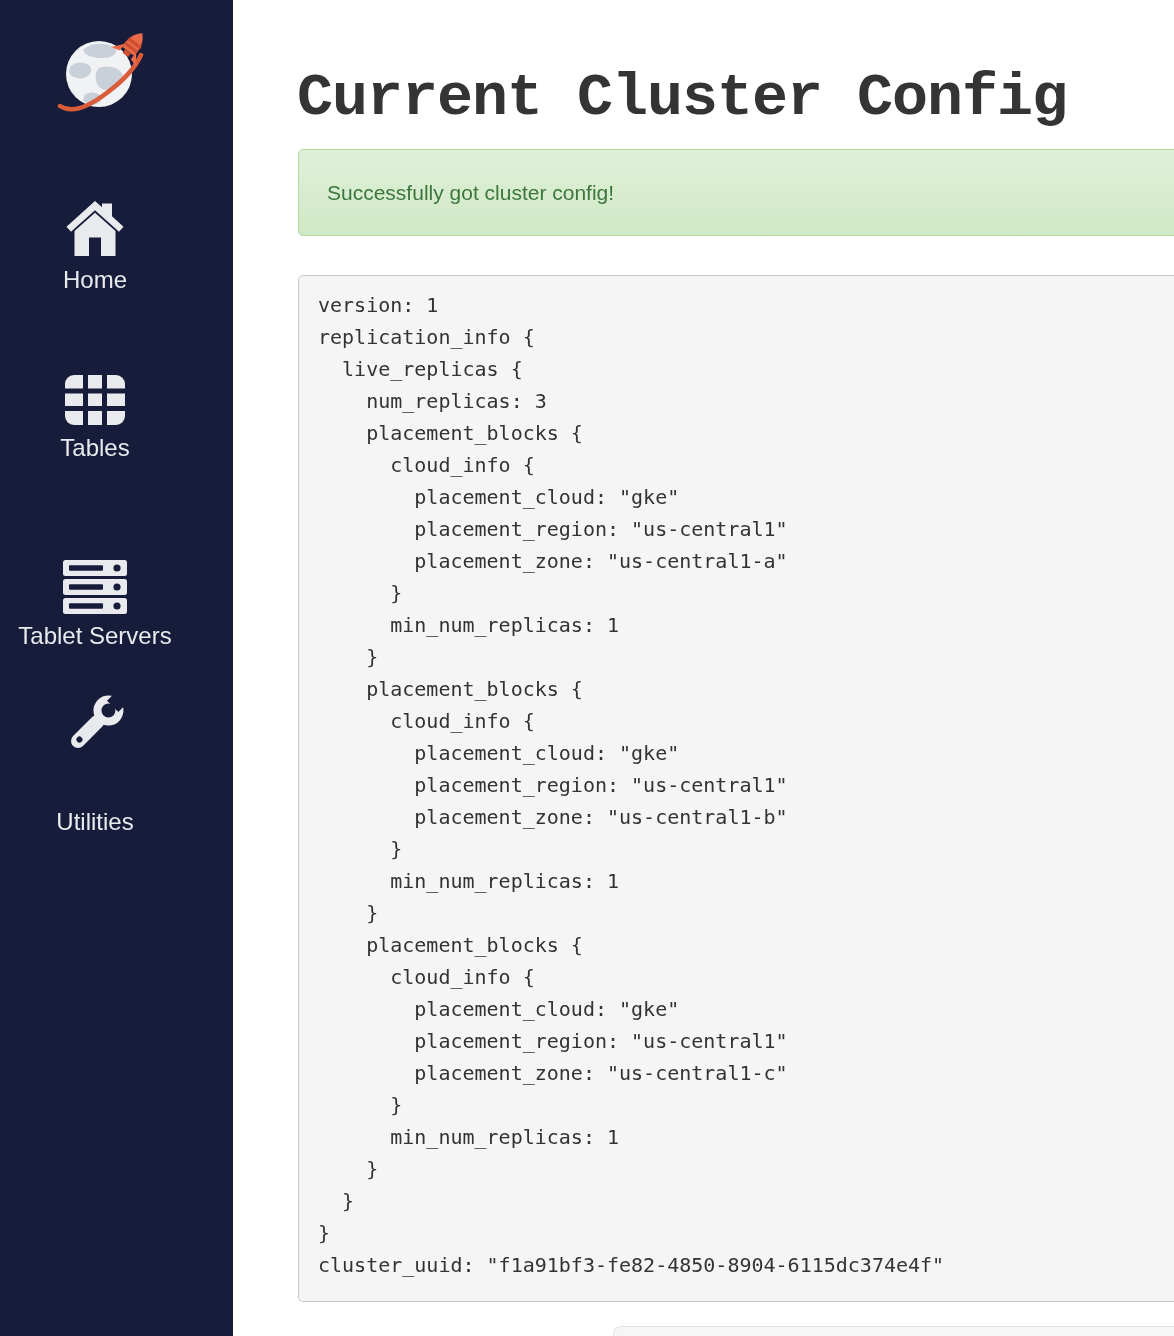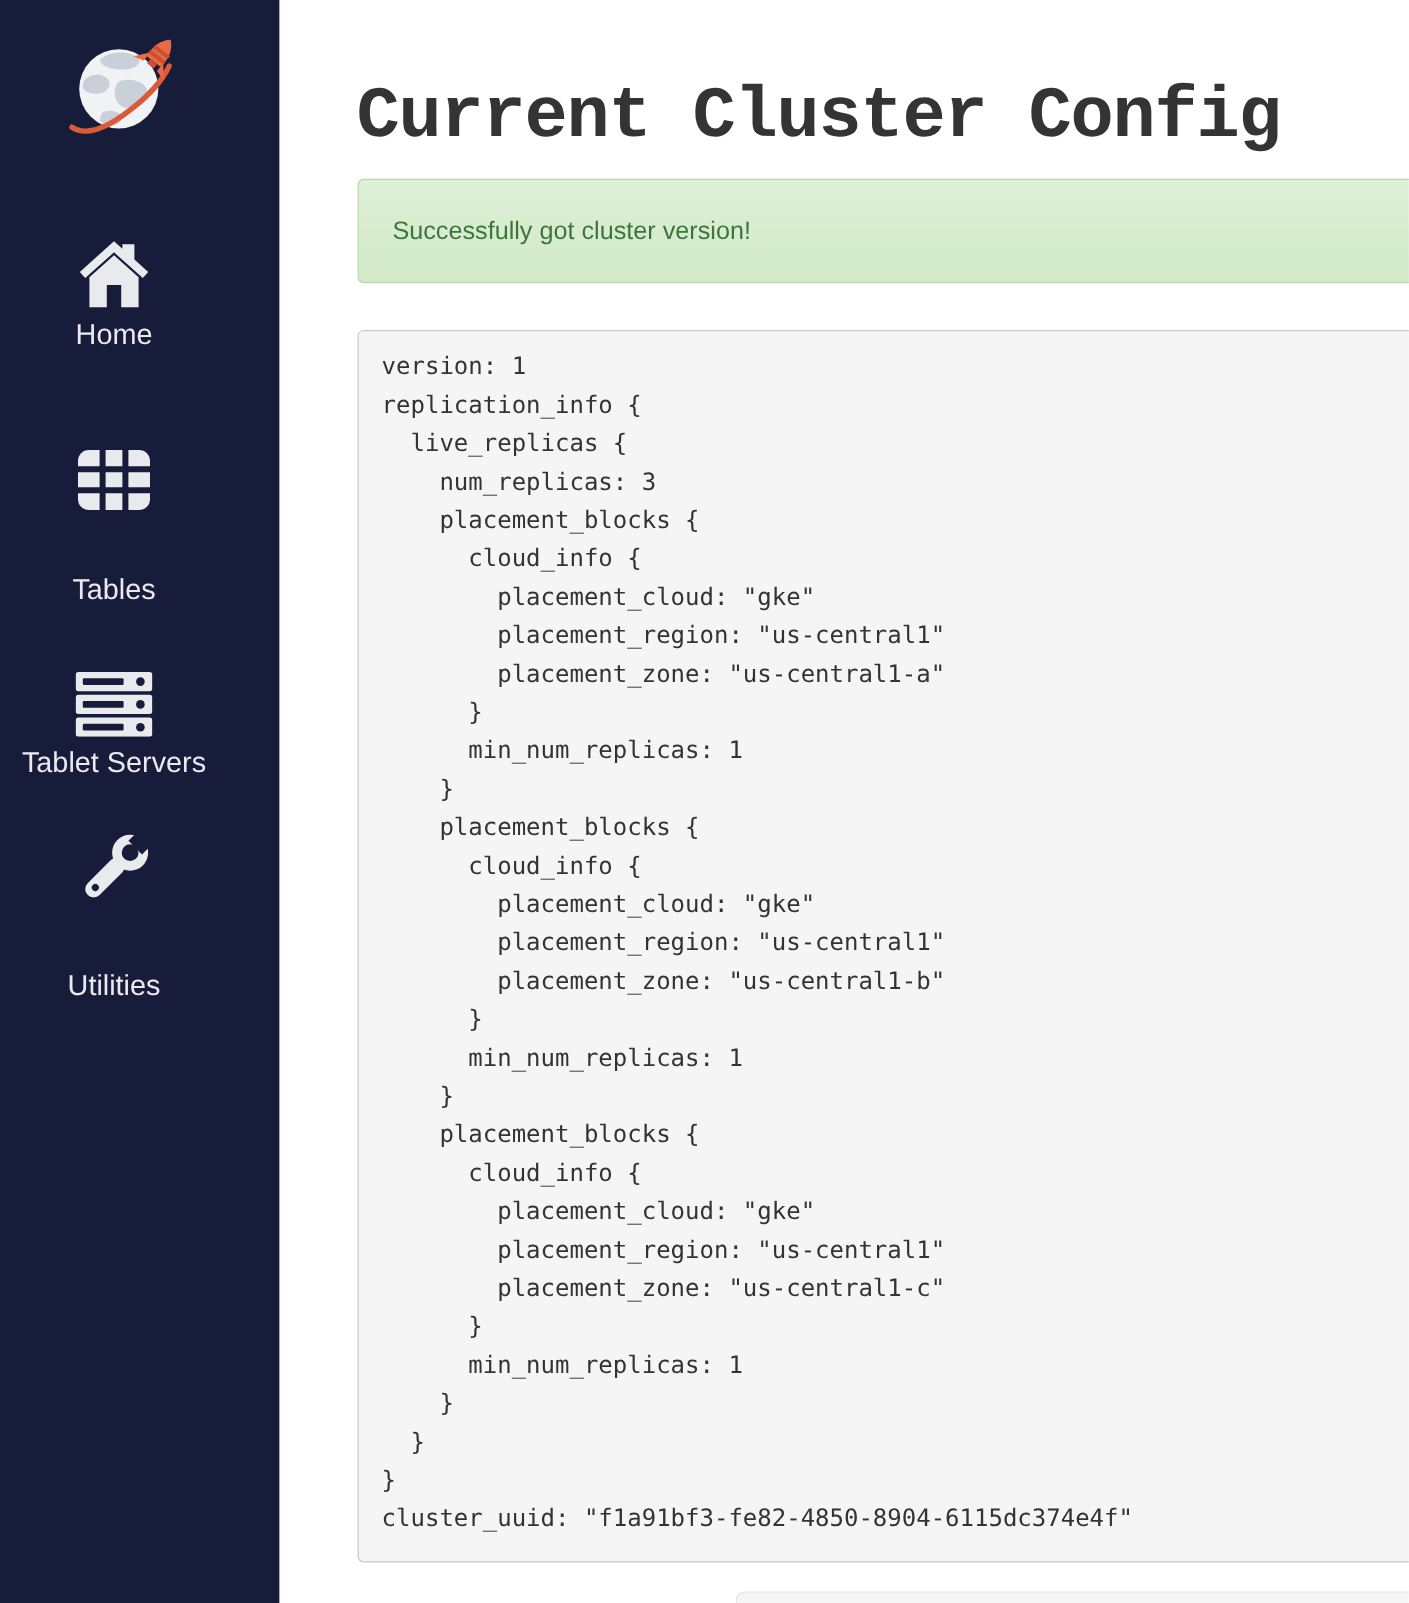--- a/index.html
+++ b/index.html
@@ -43,21 +43,21 @@
     justify-content: center;
   }
   .nav-label {
     margin-top: 8px;
     color: #e9eaee;
     font-size: 24px;
     line-height: 28px;
     white-space: nowrap;
   }
   .nav-home     { top: 198px; }
-  .nav-tables   { top: 366px; gap: 44px; }
+  .nav-tables   { top: 366px; }
   .nav-servers  { top: 554px; }
   .nav-utils    { top: 700px; gap: 40px; }
 
   
   .main {
     position: absolute;
     left: 233px; top: 0; right: 0; bottom: 0;
     background: #ffffff;
   }
   .page-title {
@@ -206,21 +206,21 @@
       </a>
 
     </nav>
   </aside>
 
   <main class="main">
 
     <h1 class="page-title">Current Cluster Config</h1>
 
     <div class="alert-success">
-      <span>Successfully got cluster version!</span>
+      <span>Successfully got cluster config!</span>
     </div>
 
     <pre class="config-block">version: 1
 replication_info {
   live_replicas {
     num_replicas: 3
     placement_blocks {
       cloud_info {
         placement_cloud: "gke"
         placement_region: "us-central1"

